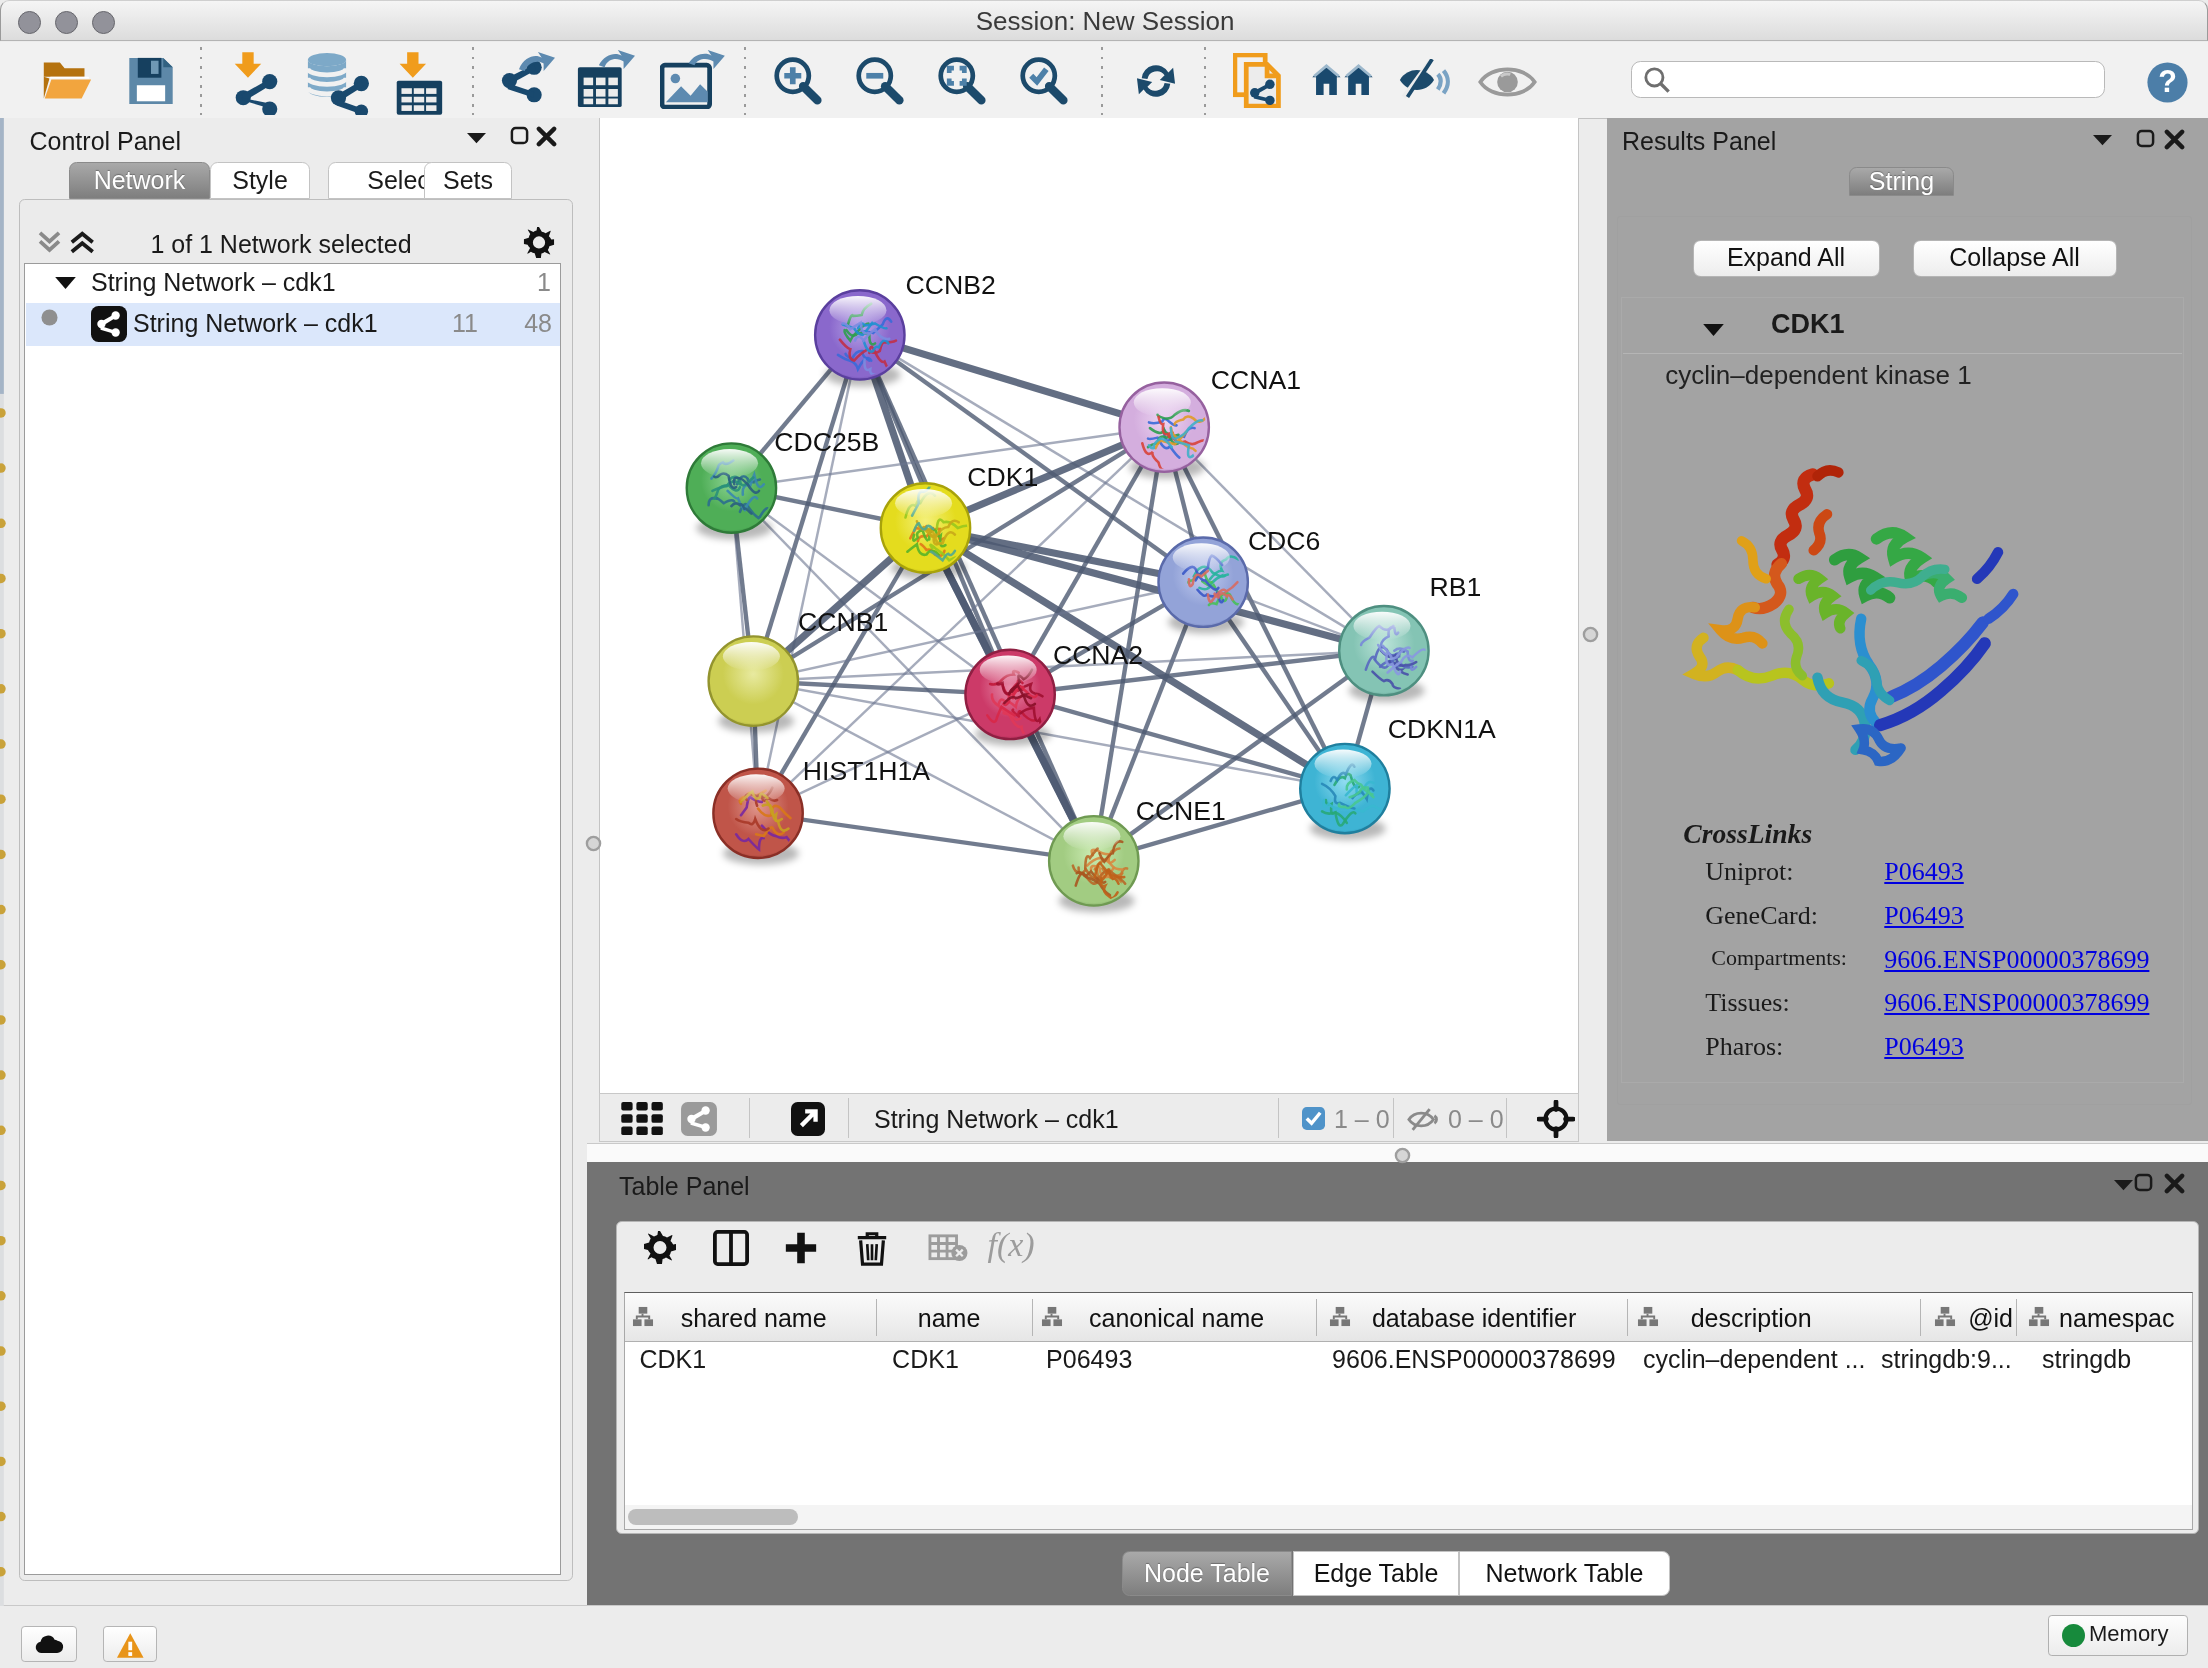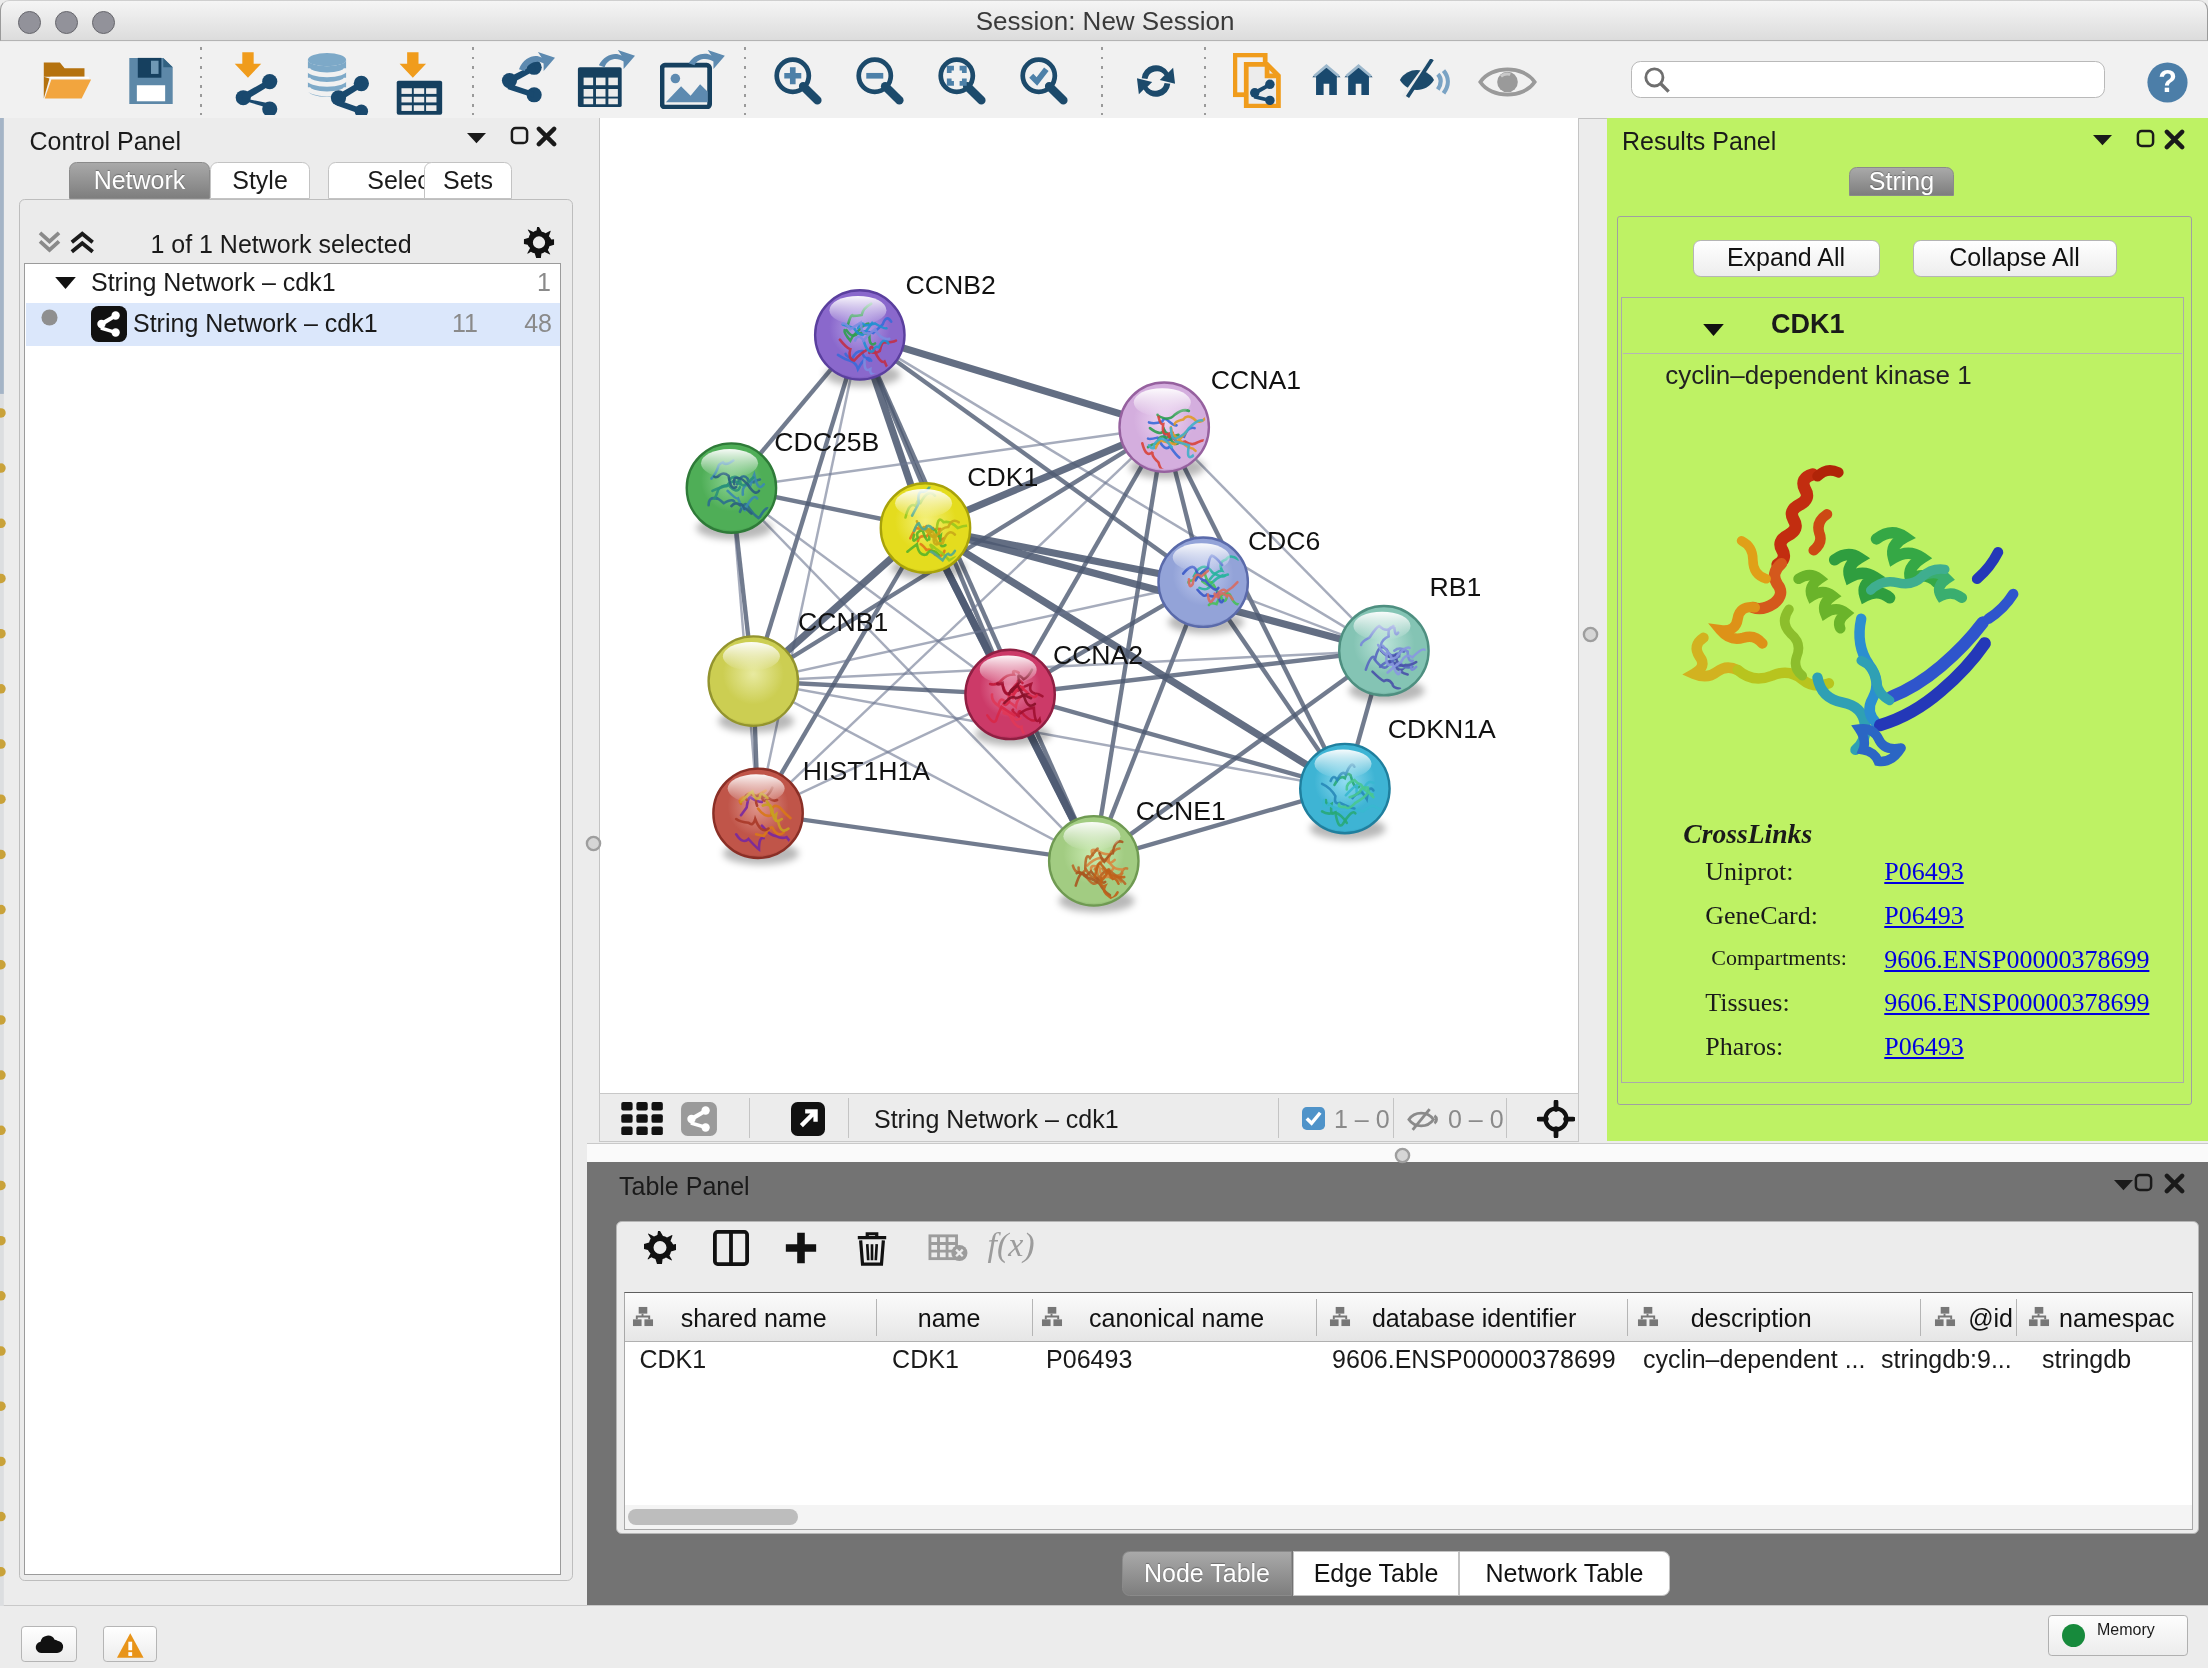--- a/index.html
+++ b/index.html
@@ -13,21 +13,21 @@
 #toolbar{position:absolute;left:0;top:42px;width:2208px;height:76px;background:#f1f1f1;border-bottom:1px solid #c2c2c2;}
 .tbi{position:absolute;}
 .tsep{position:absolute;top:4.8px;height:68px;width:2.9px;background-image:repeating-linear-gradient(#9a9a9a 0 2.9px,transparent 2.9px 9.5px);background-size:2.4px 100%;background-repeat:no-repeat;background-position:center;}
 #searchbox{position:absolute;left:1631px;top:19px;width:474px;height:37px;background:#fff;border:1.9px solid #b9b9b9;border-radius:9.5px;box-sizing:border-box;}
 
 #cpanel{position:absolute;left:0;top:118px;width:587px;height:1488px;background:#ececec;}
 #vsplit{position:absolute;left:587px;top:118px;width:12.4px;height:1026px;background:#ececec;}
 #canvas{position:absolute;left:599px;top:118px;width:980px;height:975px;background:#fff;border-left:1px solid #c4c4c4;border-right:1px solid #c4c4c4;box-sizing:border-box;}
 #canvasbar{position:absolute;left:599px;top:1093px;width:980px;height:49px;background:#ececec;border:1px solid #c8c8c8;border-width:1px 1px 1px 1px;box-sizing:border-box;}
 #hsplit{position:absolute;left:587px;top:1143px;width:1622px;height:19px;background:#fafafa;border-top:1px solid #c9c9c9;box-sizing:border-box;}
-#rpanel{position:absolute;left:1607px;top:118px;width:601px;height:1023px;background:#bef264;}
+#rpanel{position:absolute;left:1607px;top:118px;width:601px;height:1023px;background:#a3a3a3;}
 #tpanel{position:absolute;left:587px;top:1162px;width:1622px;height:443px;background:#737373;}
 #statusbar{position:absolute;left:0;top:1605px;width:2208px;height:63px;background:#ececec;border-top:1px solid #c9c9c9;}
 
 .phead{font-size:25px;color:#1a1a1a;}
 .tab{position:absolute;top:44px;height:37px;box-sizing:border-box;border:1px solid #c3c3c3;background:#fff;text-align:center;font-size:25px;line-height:35px;border-radius:7.6px 7.6px 0 0;}
 .tabsel{background:linear-gradient(#a9a9a9,#7e7e7e);color:#fff;border-color:#8a8a8a;text-shadow:0 -1px 1px rgba(0,0,0,0.3);}
 #cbox{position:absolute;left:19px;top:81px;width:552px;height:1380px;background:#ebebeb;border:1px solid #bdbdbd;border-radius:5.7px;}
 #clist{position:absolute;left:24px;top:145px;width:537px;height:1312px;background:#fff;border:1px solid #9b9b9b;box-sizing:border-box;}
 .rowsel{position:absolute;left:1px;top:39px;width:534px;height:43px;background:#dbe7fb;}
 
@@ -866,21 +866,21 @@
       </div>
     <div class="abs" style="left:103px;top:20px;width:54px;height:36px;background:linear-gradient(#fff,#ececec);border:1px solid #b5b5b5;border-radius:3.8px;box-sizing:border-box;">
         <svg style="position:absolute;left:12.4px;top:4.8px;" width="28.5" height="27" viewBox="0 0 30 28">
           <path d="M15 1 L29 27 L1 27 Z" fill="#e89419"></path>
           <rect x="13" y="10" width="4" height="9" fill="#fff"></rect>
           <rect x="13" y="21" width="4" height="4" fill="#fff"></rect>
         </svg>
       </div>
     <div class="abs" style="left:2048px;top:8.6px;width:140px;height:41px;background:linear-gradient(#fdfdfd,#ececec);border:1px solid #b0b0b0;border-radius:3.8px;box-sizing:border-box;">
         <div style="position:absolute;left:13.3px;top:8.6px;width:23px;height:23px;border-radius:50%;background:#178a3c;"></div>
-        <div style="position:absolute;left:48px;top:5.7px;font-size:16px;">Memory</div>
+        <div style="position:absolute;left:40px;top:5.7px;font-size:22px;">Memory</div>
       </div>
   </div>
   <svg class="abs" style="left:0;top:118px;" width="6.7" height="1488" viewBox="0 0 7 1564">
       <rect x="0" y="0" width="4" height="1564" fill="#dcdee0"></rect>
       <rect x="0" y="0" width="4" height="290" fill="#a4b4c6"></rect>
       <circle cx="1" cy="310" r="5" fill="#c9a23a"></circle>
       <circle cx="1" cy="368" r="5" fill="#c9a23a"></circle>
       <circle cx="1" cy="426" r="5" fill="#c9a23a"></circle>
       <circle cx="1" cy="484" r="5" fill="#c9a23a"></circle>
       <circle cx="1" cy="542" r="5" fill="#c9a23a"></circle>

